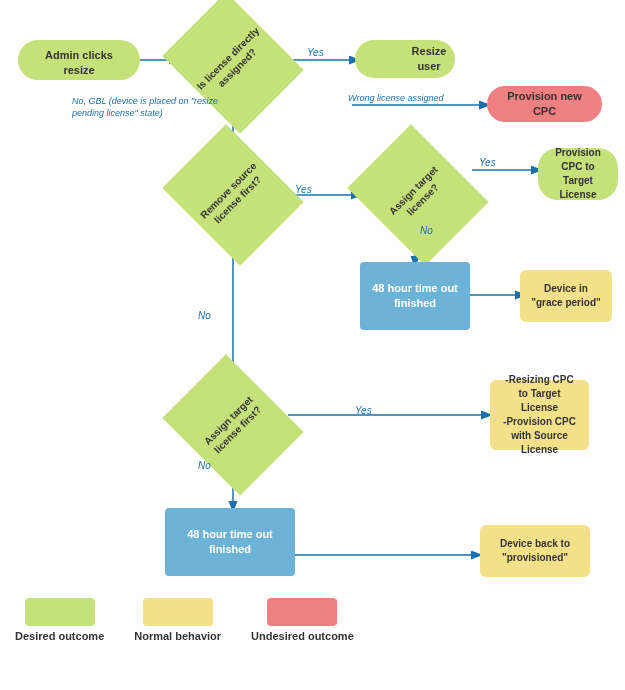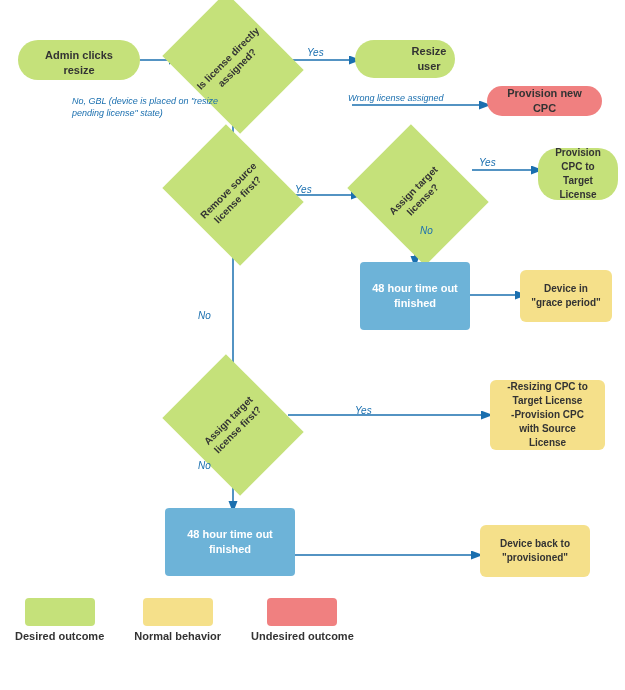--- a/index.html
+++ b/index.html
@@ -166,21 +166,21 @@
   <div class="shape rounded-rect green-pill" style="left:355px; top:40px; width:100px; height:38px; display:flex; align-items:center; justify-content:center;">
     <span style="font-size:11px; font-weight:bold;margin-left:48px;">Resize user</span>
   </div>
 
   <div class="arrow-label" style="left:307px; top:47px;">Yes</div>
 
   <div class="arrow-label" style="left:72px; top:96px; width:155px; line-height:1.3; font-size:9px;">No, GBL (device is placed on "resize pending license" state)</div>
 
   <div class="arrow-label" style="left:348px; top:93px; width:115px; font-size:9px; line-height:1.3;">Wrong license assigned</div>
 
-  <div class="shape rounded-rect pink-pill" style="left:487px; top:86px; width:115px; height:30px; display:flex; align-items:center; justify-content:flex-end;">
+  <div class="shape rounded-rect pink-pill" style="left:487px; top:86px; width:115px; height:36px; display:flex; align-items:center; justify-content:flex-end;">
     <span style="font-size:11px; font-weight:bold;">Provision new CPC</span>
   </div>
 
   <div class="shape" style="left:175px; top:148px; width:115px; height:94px;">
     <div class="diamond" style="position:absolute;"></div>
     <span class="diamond-label" style="position:absolute; z-index:1; width:82px; font-size:10px;">Remove source license first?</span>
   </div>
 
   <div class="arrow-label" style="left:295px; top:184px;">Yes</div>
 
@@ -207,21 +207,21 @@
 
   <div class="arrow-label" style="left:198px; top:310px;">No</div>
 
   <div class="shape" style="left:175px; top:378px; width:115px; height:94px;">
     <div class="diamond" style="position:absolute;"></div>
     <span class="diamond-label" style="position:absolute; z-index:1; width:82px; font-size:10px;">Assign target license first?</span>
   </div>
 
   <div class="arrow-label" style="left:355px; top:405px;">Yes</div>
 
-  <div class="shape yellow-rect" style="left:490px; top:380px; width:115px; height:70px; display:flex; align-items:center; justify-content:center;">
+  <div class="shape yellow-rect" style="left:490px; top:380px; width:99px; height:70px; display:flex; align-items:center; justify-content:center;">
     <span style="font-size:10px; font-weight:bold; white-space: pre-line;">-Resizing CPC to Target License
 -Provision CPC with Source License</span>
   </div>
 
   <div class="arrow-label" style="left:198px; top:460px;">No</div>
 
   <div class="shape blue-rect" style="left:165px; top:508px; width:130px; height:68px; display:flex; align-items:center; justify-content:center;">
     <span style="font-size:11px; font-weight:bold;">48 hour time out finished</span>
   </div>
 

